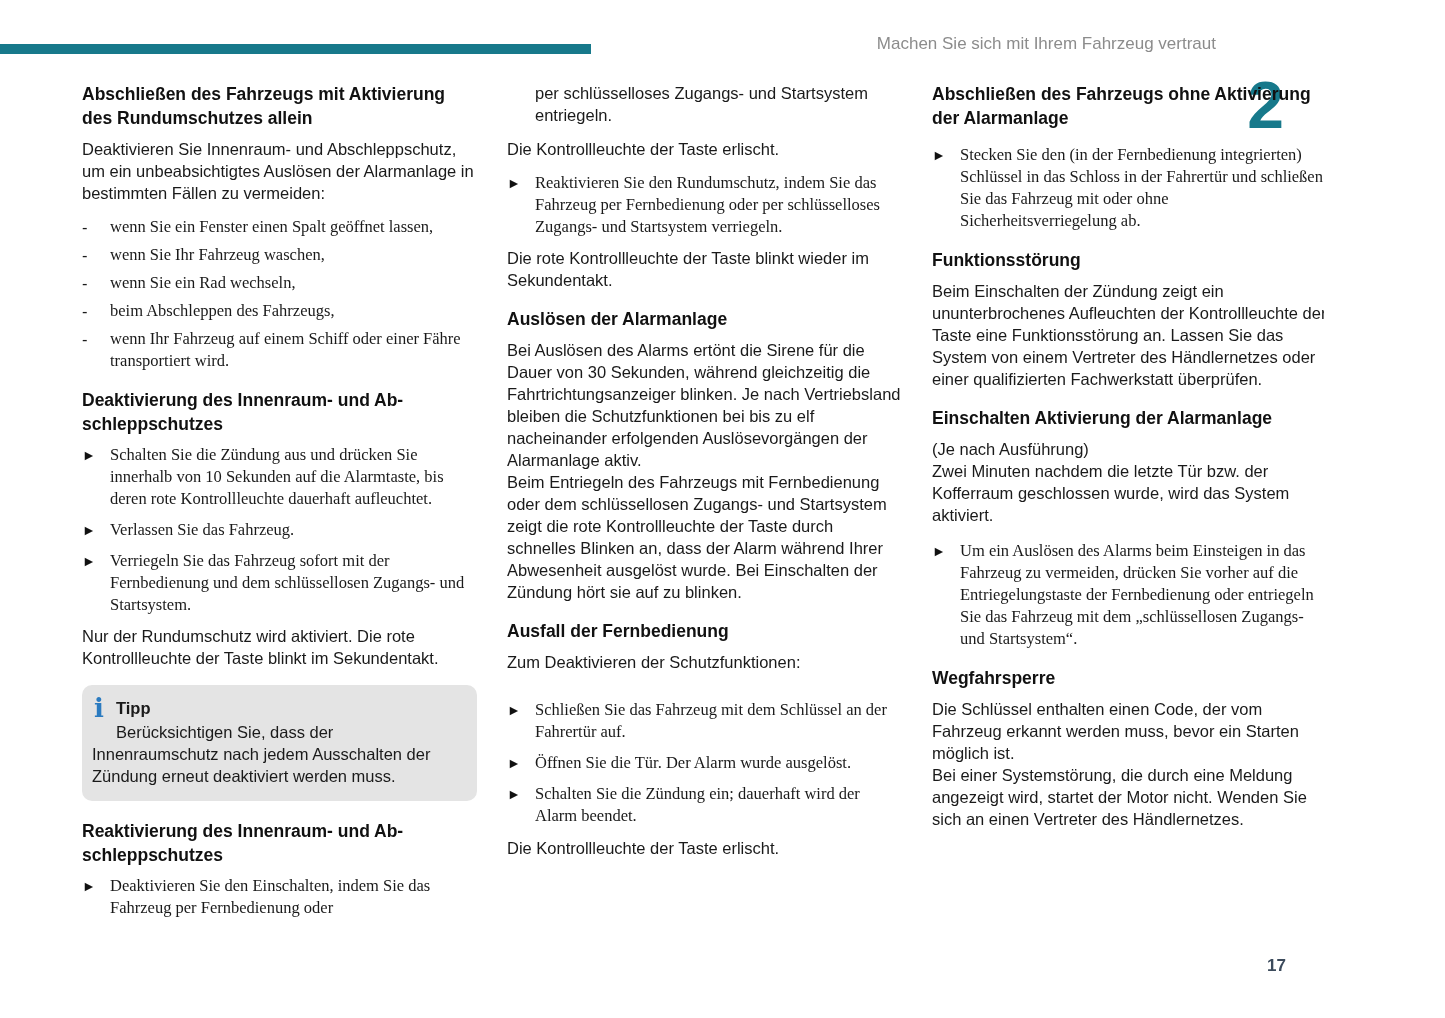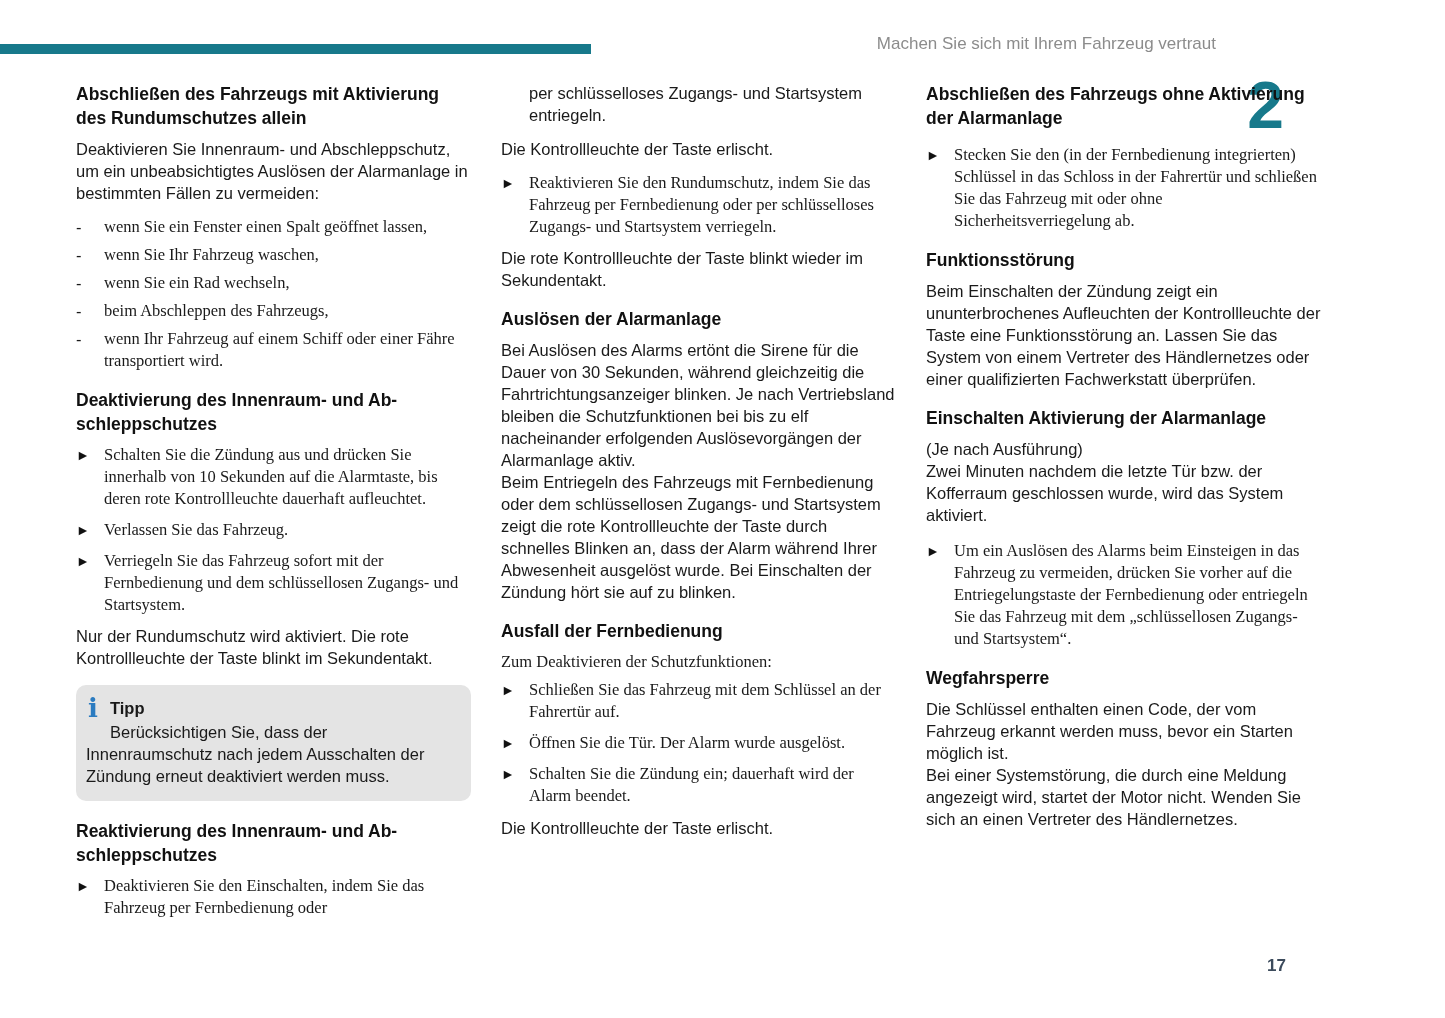--- a/index.html
+++ b/index.html
@@ -34,21 +34,21 @@
     position: absolute;
     top: 72px;
     right: 40px;
     font-size: 66px;
     line-height: 1;
     font-weight: 700;
     color: #17798b;
   }
   .content {
     position: absolute;
-    left: 76px;
+    left: 82px;
     top: 82px;
     width: 1245px;
     display: flex;
     gap: 30px;
   }
   .col {
     width: 395px;
     flex: 0 0 395px;
     font-size: 16.5px;
     line-height: 22px;
@@ -58,21 +58,21 @@
     line-height: 24px;
     font-weight: 700;
     margin: 16px 0 8px 0;
     color: #111111;
   }
   .hd.first { margin-top: 0; }
   .p {
     margin: 0 0 12px 0;
     white-space: pre-line;
   }
-  .p.tight { margin-bottom: 6px; font-family: Liberation Serif, serif; }
+  .p.tight { margin-bottom: 26px; }
   .cont {
     margin-left: 28px;
     margin-bottom: 12px;
     white-space: pre-line;
   }
   .dash-item, .arrow-item {
     display: flex;
     align-items: flex-start;
   }
   .dash-item { margin-bottom: 6px; }

